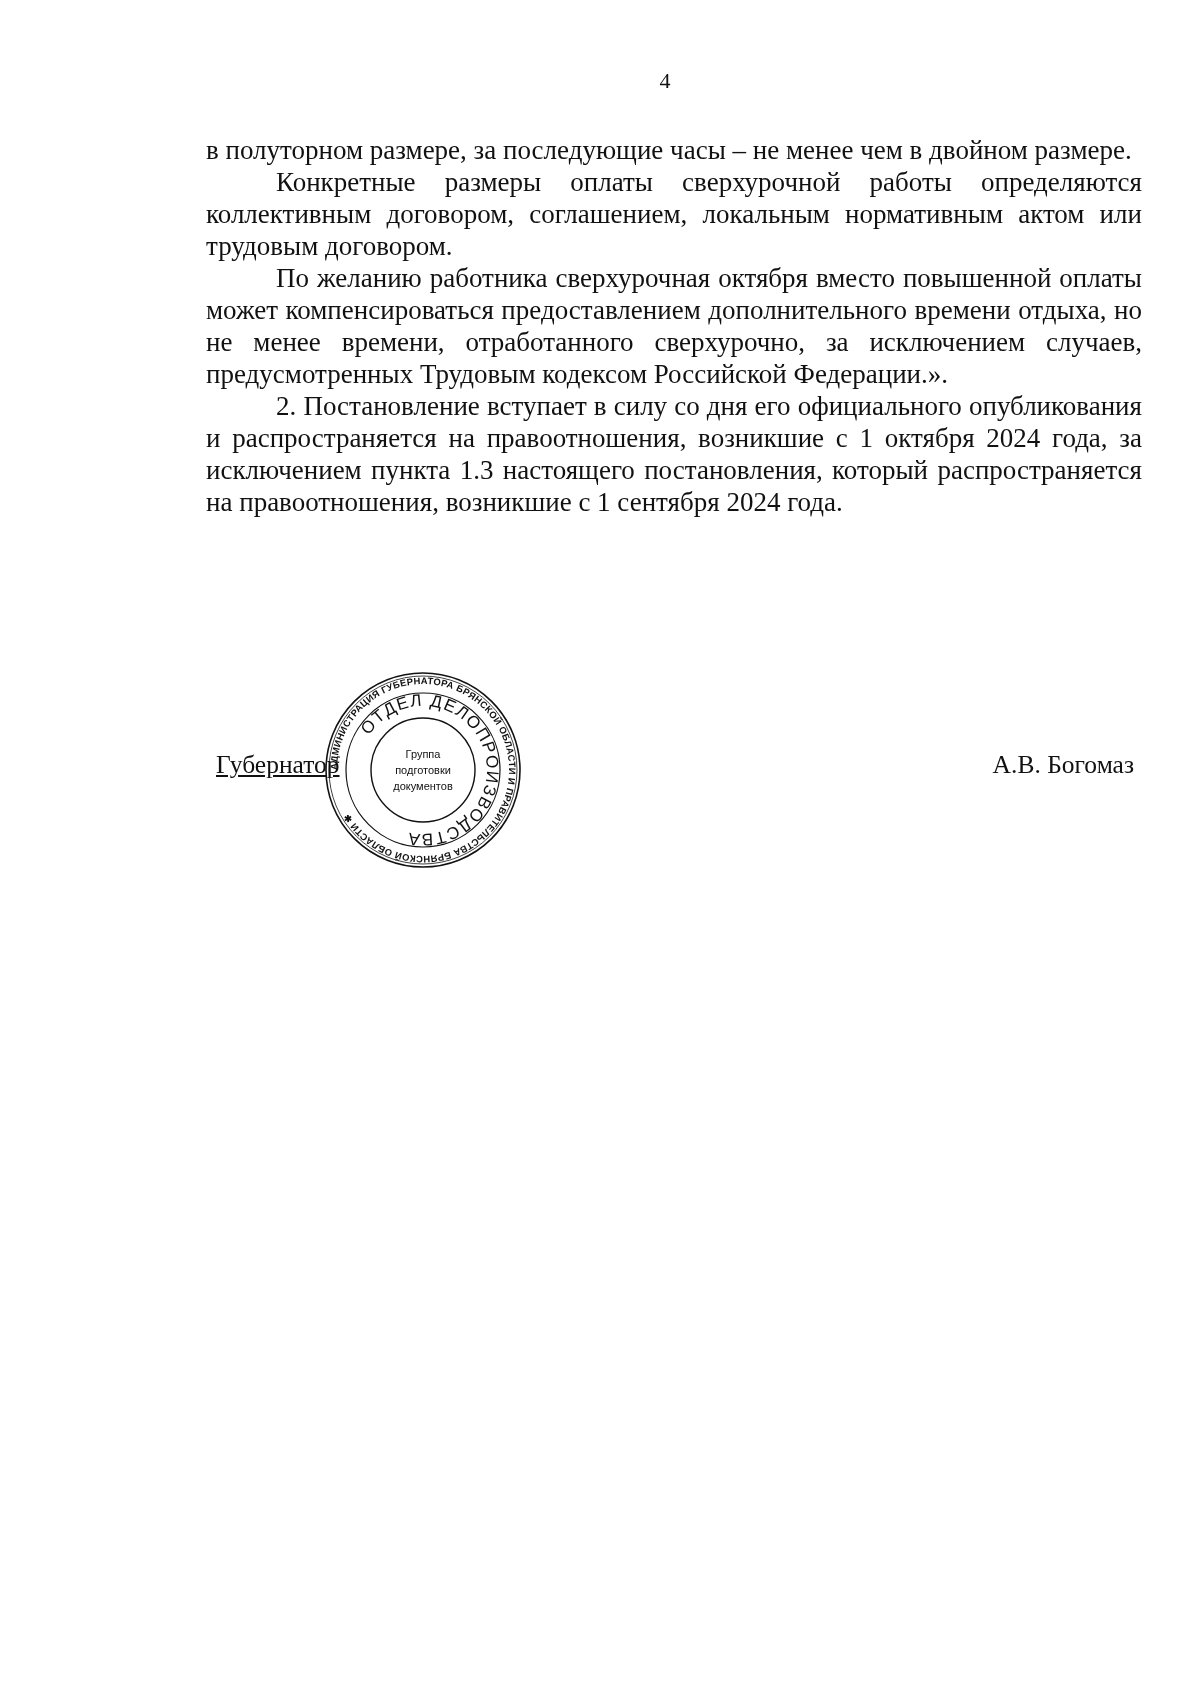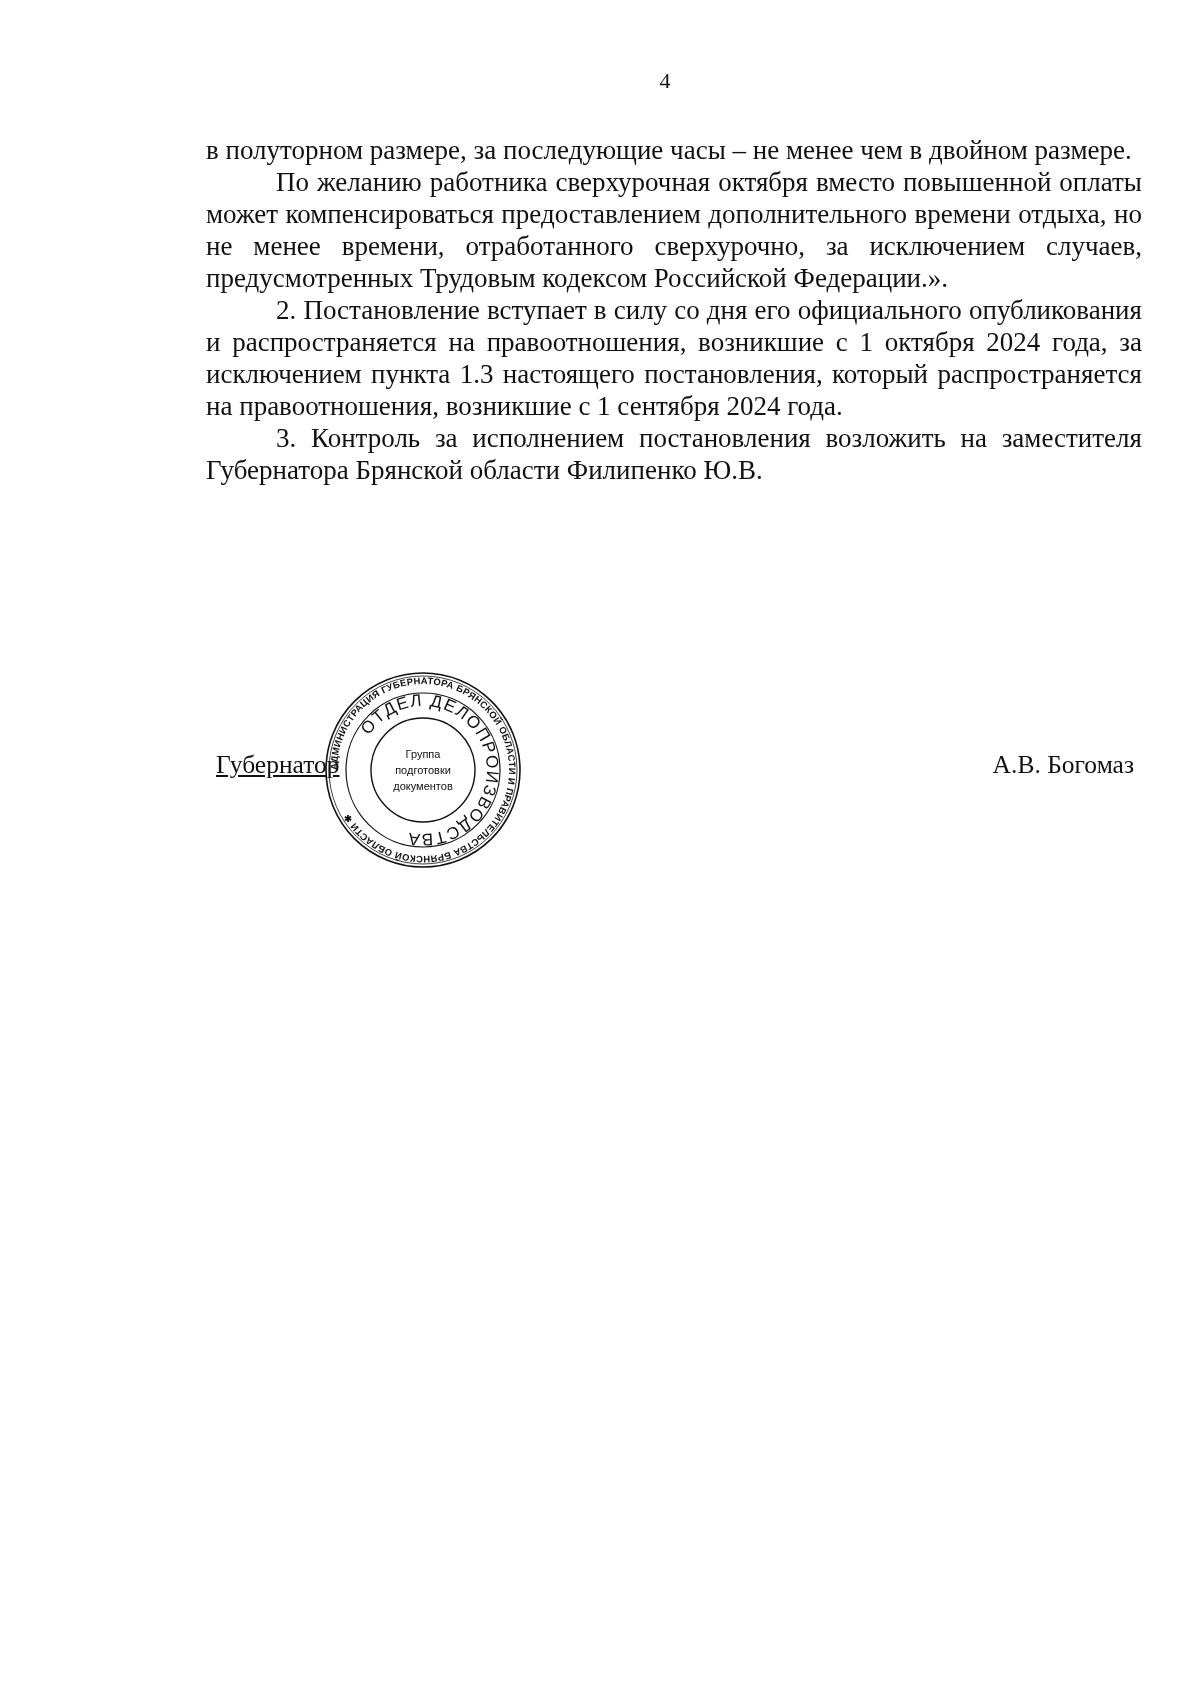--- a/index.html
+++ b/index.html
@@ -17,23 +17,23 @@
 </style>
 </head>
 <body>
 
 <div class="page">
 
   <div class="page-number">4</div>
 
   <div class="body-text">
     <p>в полуторном размере, за последующие часы – не менее чем в двойном размере.</p>
+    <p class="indent">Конкретные размеры оплаты сверхурочной работы определяются коллективным договором, соглашением, локальным нормативным актом или трудовым договором.</p>
     <p class="indent">По желанию работника сверхурочная октября вместо повышенной оплаты может компенсироваться предоставлением дополнительного времени отдыха, но не менее времени, отработанного сверхурочно, за исключением случаев, предусмотренных Трудовым кодексом Российской Федерации.».</p>
     <p class="indent">2. Постановление вступает в силу со дня его официального опубли­кования и распространяется на правоотношения, возникшие с 1 октября 2024 года, за исключением пункта 1.3 настоящего постановления, который распространяется на правоотношения, возникшие с 1 сентября 2024 года.</p>
-    <p class="indent">3. Контроль за исполнением постановления возложить на заместителя Губернатора Брянской области Филипенко Ю.В.</p>
   </div>
 
   <div class="signature-row">
     <span class="signature-title">Губернатор</span>
     <span class="signature-name">А.В. Богомаз</span>
   </div>
 
   <div class="stamp">
     <svg viewBox="0 0 200 200" xmlns="http://www.w3.org/2000/svg">
       <defs>

